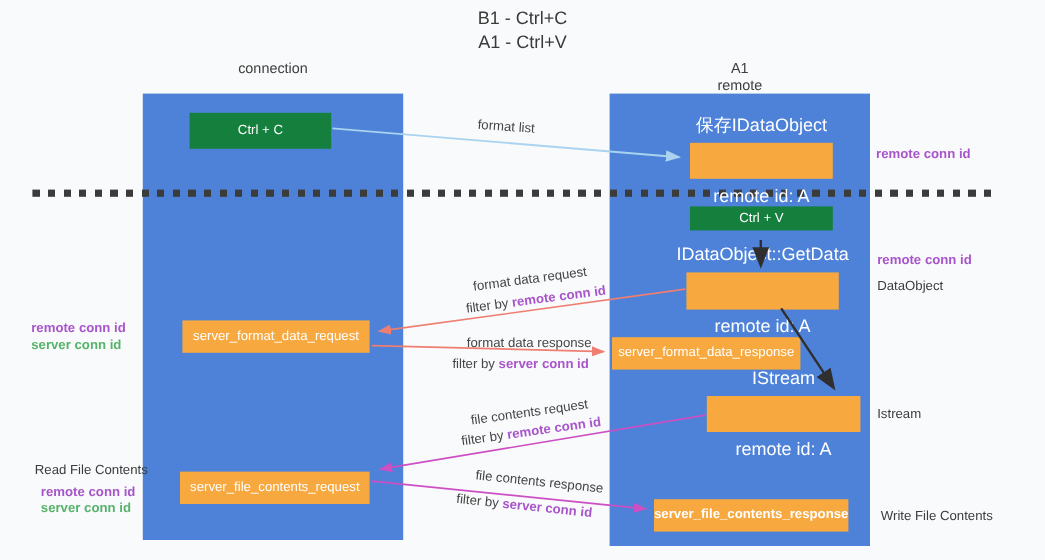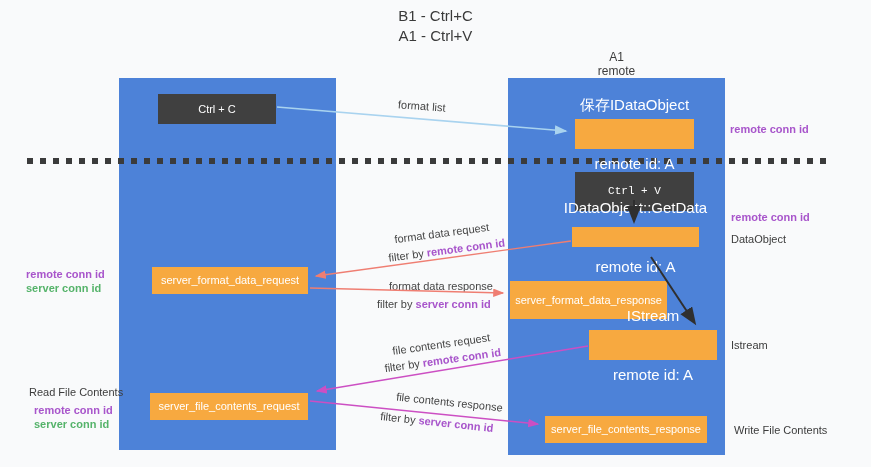--- a/index.html
+++ b/index.html
@@ -24,21 +24,21 @@
   .dashed-separator{
     position:absolute; left:27px; top:158px; width:799px; height:6px;
     background:repeating-linear-gradient(90deg,#3b3b3b 0 6px,transparent 6px 13px);
   }
   .node{
     position:absolute; display:flex; flex-direction:column;
     align-items:center; justify-content:center;
     color:#fff; text-align:center; font-size:11px; line-height:1.3;
     box-sizing:border-box;
   }
-  .node.green{ background:#404040; }
+  .node.green{ background:#15803d; }
   .node.orange{ background:#f7a940; }
   .node.two-line{ font-size:15px;gap:40px; }
   .side-label{ position:absolute; font-size:11px; white-space:nowrap; }
   .dark{ color:#3c3c3c; }
   .purple{ color:#a855cb; font-weight:700; }
   .green-txt{ color:#55b36a; font-weight:700; }
   .arrow-label{
     position:absolute; font-size:11px; color:#454545; white-space:nowrap;
   }
   .arrow-label .hl{ font-weight:700; color:#a855cb; }
@@ -53,67 +53,68 @@
 <body>
 
 <div class="canvas">
 
   <div class="title">
     <div>B1 - Ctrl+C</div>
     <div>A1 - Ctrl+V</div>
   </div>
 
   <div class="lane-header lh-left">
+    <div>connection</div>
   </div>
   <div class="lane-header lh-right">
     <div>A1</div>
     <div>remote</div>
   </div>
 
   <div class="lane lane-left"></div>
   <div class="lane lane-right"></div>
 
   <div class="dashed-separator"></div>
 
   <div class="node green" style="left:158px;top:94px;width:118px;height:30px;">
     <span>Ctrl + C</span>
   </div>
 
   <div class="node orange two-line" style="left:575px;top:119px;width:119px;height:30px;">
     <span>保存IDataObject</span>
     <span>remote id: A</span>
   </div>
 
-  <div class="node green" style="left:575px;top:172px;width:119px;height:39px;font-family:Liberation Mono, monospace;">
+  <div class="node green" style="left:575px;top:172px;width:119px;height:20px;">
     <span>Ctrl + V</span>
   </div>
 
-  <div class="node orange two-line" style="left:572px;top:227px;width:127px;height:20px;">
+  <div class="node orange two-line" style="left:572px;top:227px;width:127px;height:31px;">
     <span>IDataObject::GetData</span>
     <span>remote id: A</span>
   </div>
 
   <div class="node orange" style="left:152px;top:267px;width:156px;height:27px;">
     <span>server_format_data_request</span>
   </div>
 
-  <div class="node orange" style="left:510px;top:281px;width:157px;height:38px;">
+  <div class="node orange" style="left:510px;top:281px;width:157px;height:27px;">
     <span>server_format_data_response</span>
   </div>
 
   <div class="node orange two-line" style="left:589px;top:330px;width:128px;height:30px;">
     <span>IStream</span>
     <span>remote id: A</span>
   </div>
 
   <div class="node orange" style="left:150px;top:393px;width:158px;height:27px;">
     <span>server_file_contents_request</span>
   </div>
 
-  <div class="node orange" style="left:545px;top:416px;width:162px;height:27px;">
+  <div class="node orange" style="left:545px;top:416px;width:162px;height:27px;font-weight:bold;">
     <span>server_file_contents_response</span>
   </div>
 
   <div class="side-label purple" style="left:730px;top:123px;">remote conn id</div>
   <div class="side-label purple" style="left:731px;top:211px;">remote conn id</div>
   <div class="side-label dark" style="left:731px;top:233px;">DataObject</div>
   <div class="side-label dark" style="left:731px;top:339px;">Istream</div>
   <div class="side-label dark" style="left:734px;top:424px;text-align:center;">Write File Contents</div>
 
   <div class="side-label stack" style="left:26px;top:267px;">

